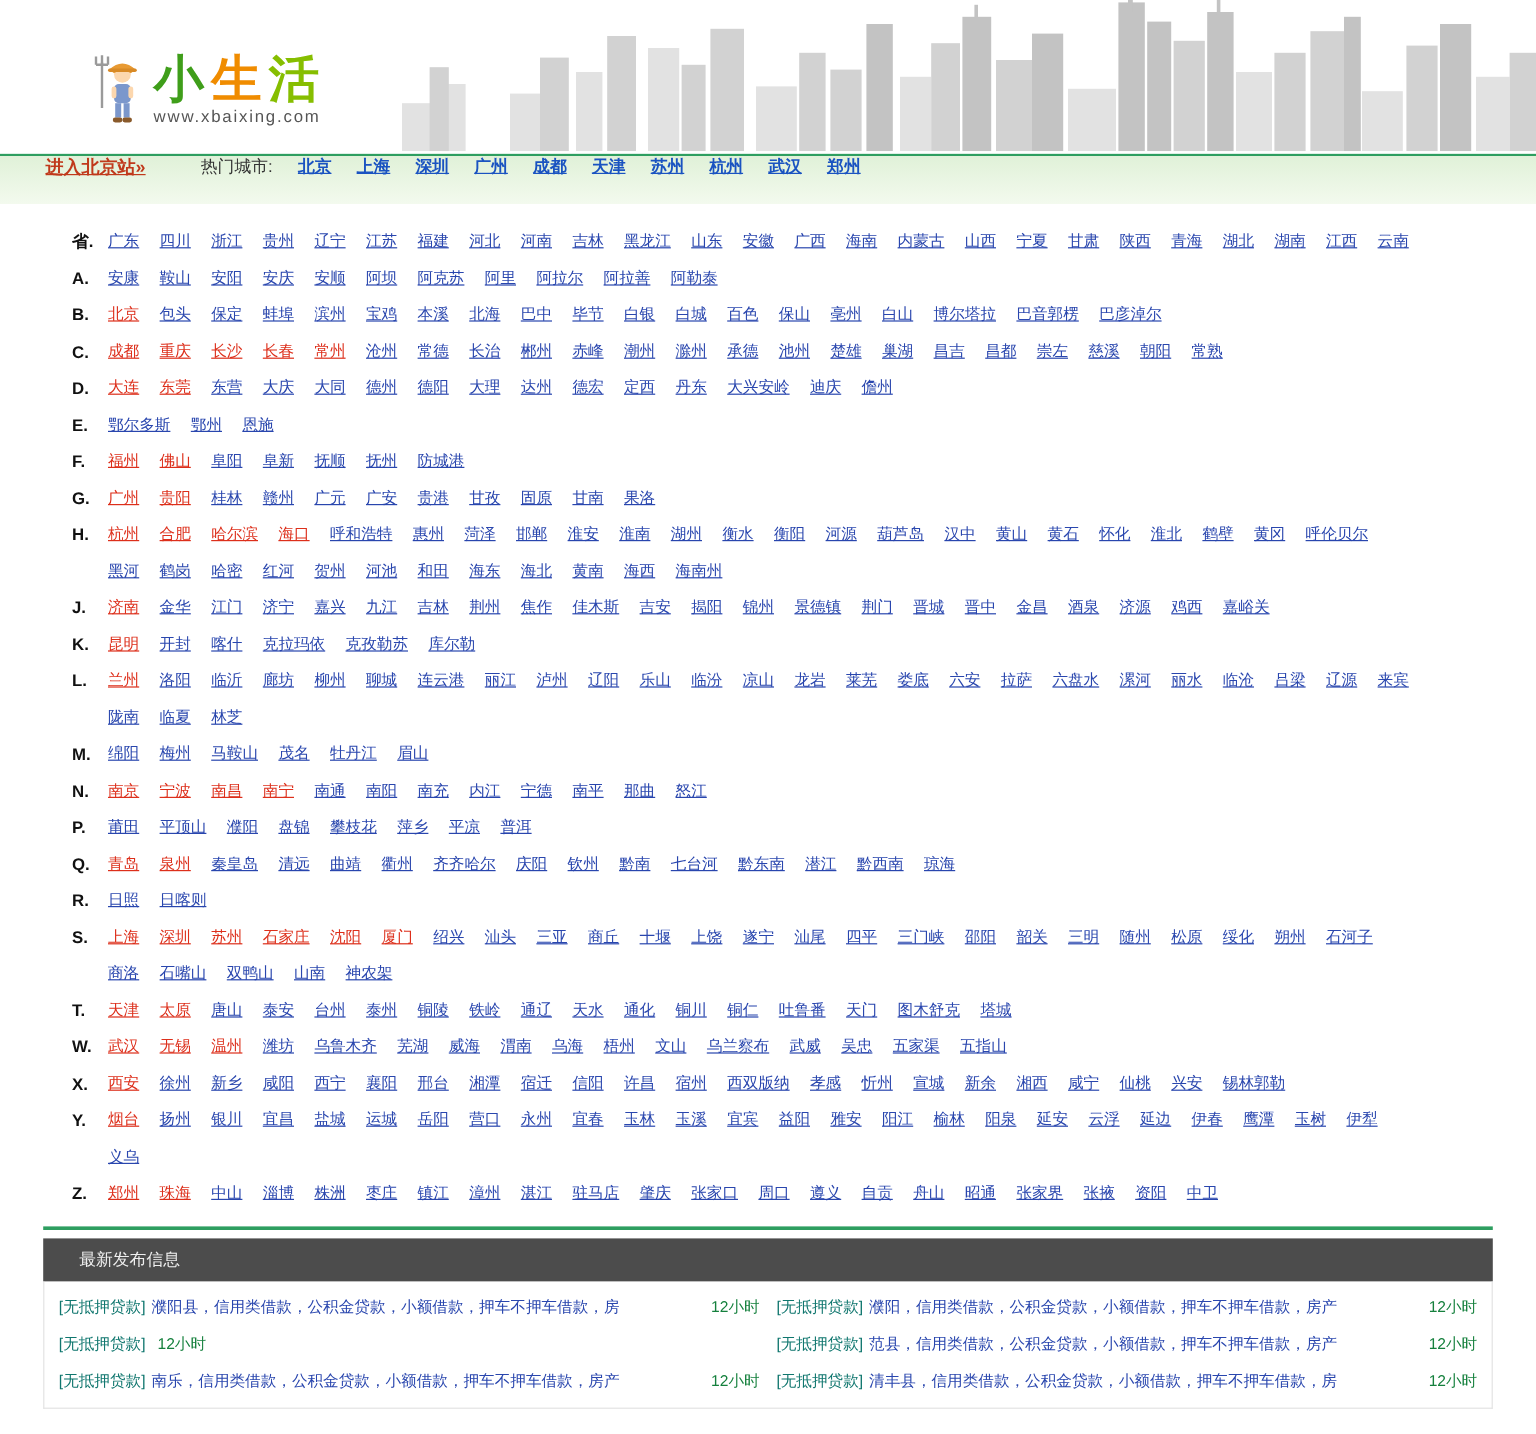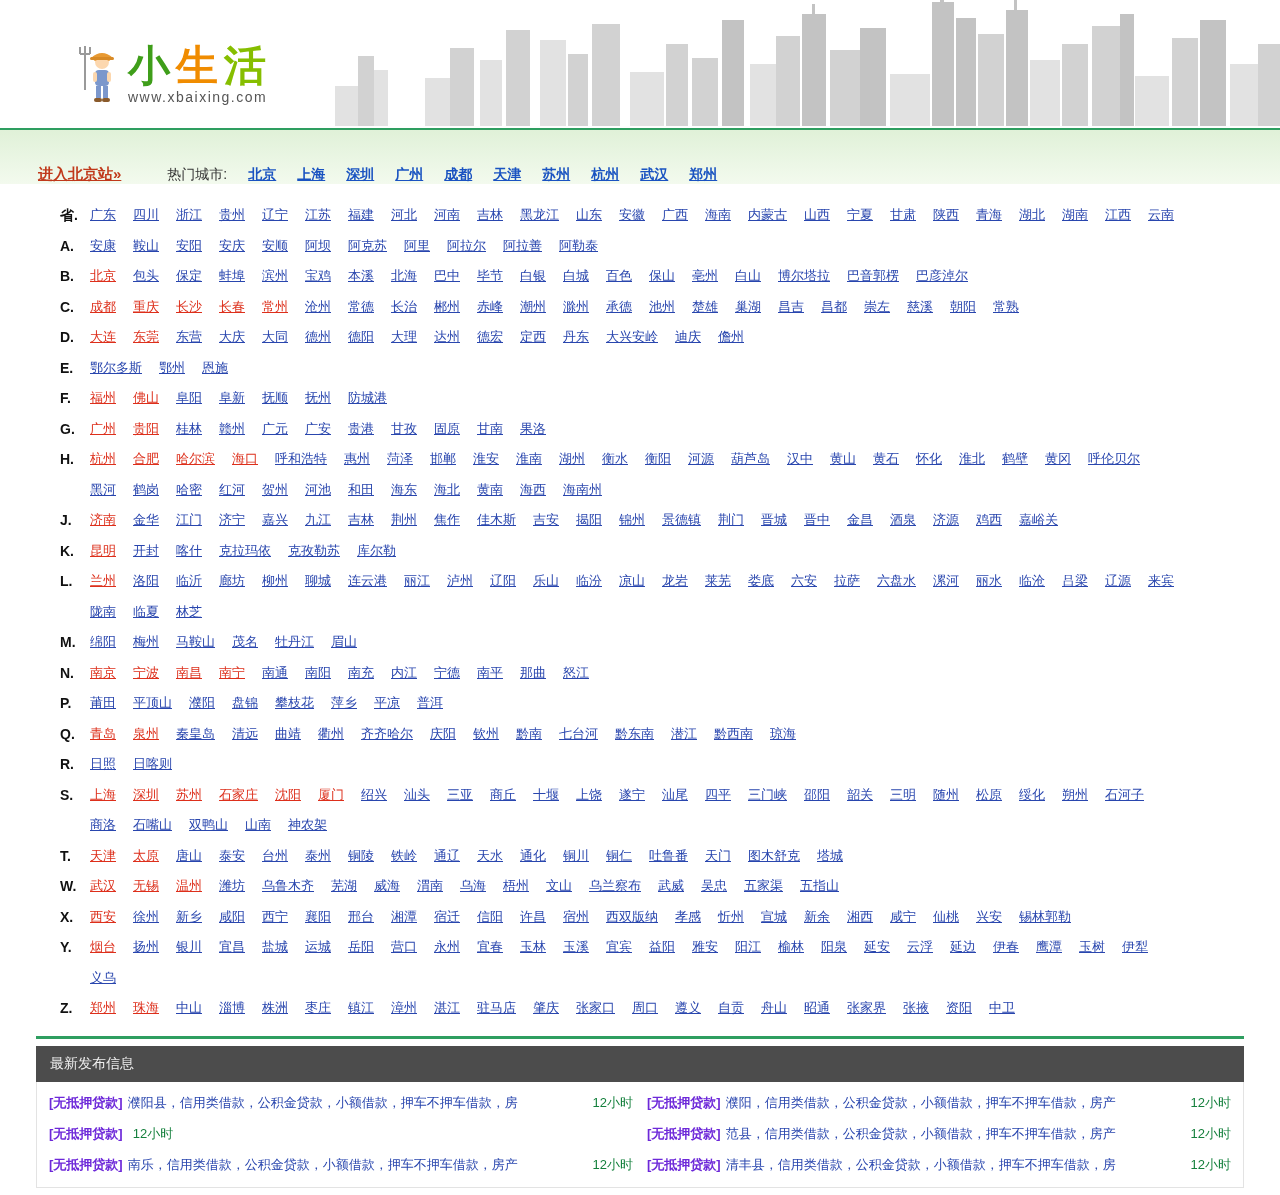--- a/index.html
+++ b/index.html
@@ -13,50 +13,50 @@
   
   .header { position:relative; height:128px; background:#fff; overflow:hidden; }
   .skyline { position:absolute; right:0; top:0; }
   .logo { position:absolute; left:76px; top:44px; display:flex; align-items:flex-start; }
   .logo-txt { margin-left:8px; }
   .logo-chars { display:flex; gap:6px; font-weight:bold; font-size:42px; line-height:44px; }
   .logo-url { font-size:14px; color:#555; letter-spacing:1.5px; margin-top:1px; }
 
   
   .greenbar {
-    height:56px; border-top:2px solid #2e9e60;
+    height:42px; border-top:2px solid #2e9e60;
     background:linear-gradient(#e0f1d8,#f3faee);
-    display:flex; align-items:flex-end; padding-left:38px;
+    display:flex; align-items:flex-start; padding-left:38px;
   }
   .enter { color:#c0391b; font-weight:bold; font-size:15px; text-decoration:underline; }
   .hot-label { margin-left:46px; color:#333; font-size:14px; }
   .hot-city { color:#1a53c1; font-weight:bold; font-size:14px; margin-left:21px; text-decoration:underline; }
 
   
   .directory { padding:16px 28px 6px 60px; }
   .dir-row { display:flex; font-size:13px; }
   .letter { width:30px; font-weight:bold; color:#111; font-size:14px; line-height:30.5px; flex-shrink:0; }
   .cities { flex:1; }
   .cline { line-height:30.5px; white-space:nowrap; }
   .city { color:#2946ae; text-decoration:underline; margin-right:17px; }
   .city.hot { color:#dd2f1b; }
 
   
   .latest { margin:6px 36px 0; border-top:3px solid #2e9e60; }
   .latest-header {
     margin-top:7px; background:#4c4c4c; color:#efefef;
-    font-size:14px; padding:9px 14px;
+    font-size:14px; padding:9px 30px;
   }
   .latest-body {
     border:1px solid #e3e3e3; border-top:none; background:#fff;
     display:grid; grid-template-columns:1fr 1fr; column-gap:14px;
     padding:6px 12px;
   }
   .item { display:flex; align-items:center; height:31px; font-size:13px; overflow:hidden; }
-  .tag { color:#6d28d9; flex-shrink:0;font-weight:bold; }
+  .tag { color:#0f766e; flex-shrink:0; }
   .desc { color:#2946ae; margin-left:5px; white-space:nowrap; overflow:hidden; flex:1; text-decoration:none; }
   .time { color:#15803d; margin-left:10px; flex-shrink:0; }
 </style>
 </head>
 <body>
 
 <div class="header">
   <svg class="skyline" width="950" height="126" viewBox="0 0 950 126">
     <g fill="#e2e2e2">
       <rect x="5" y="86" width="26" height="40"></rect>

